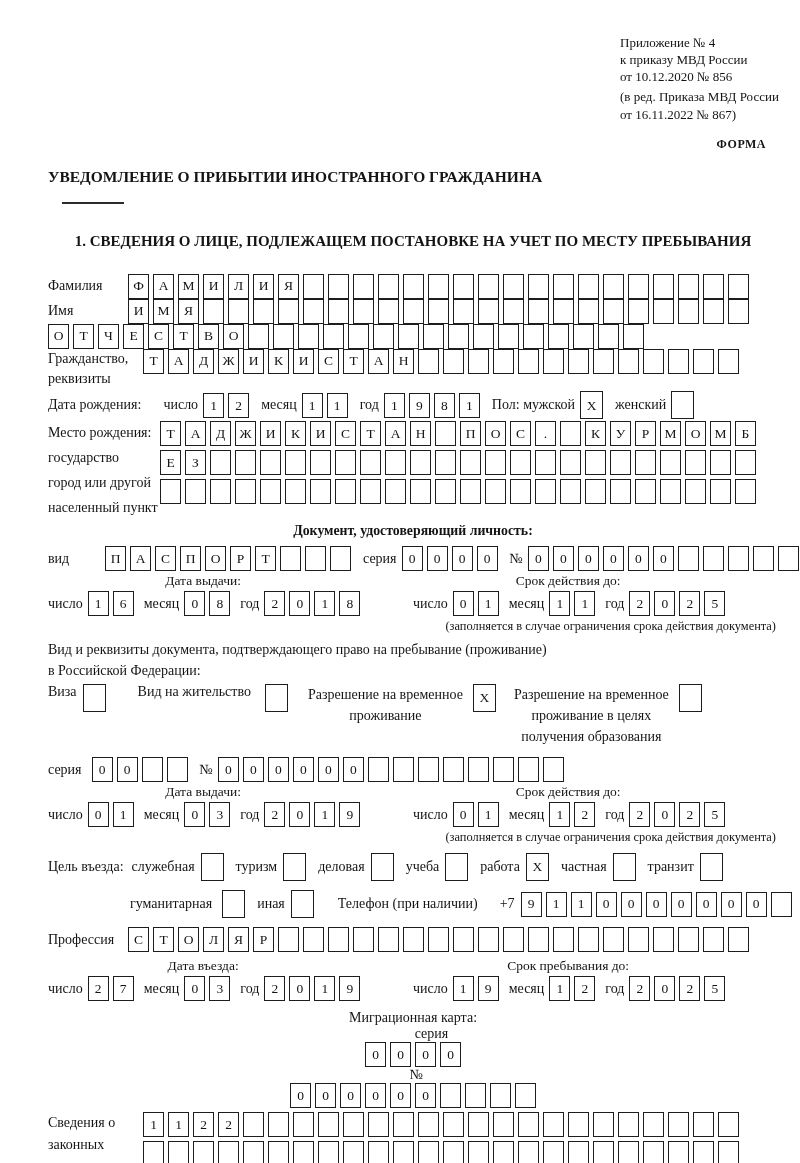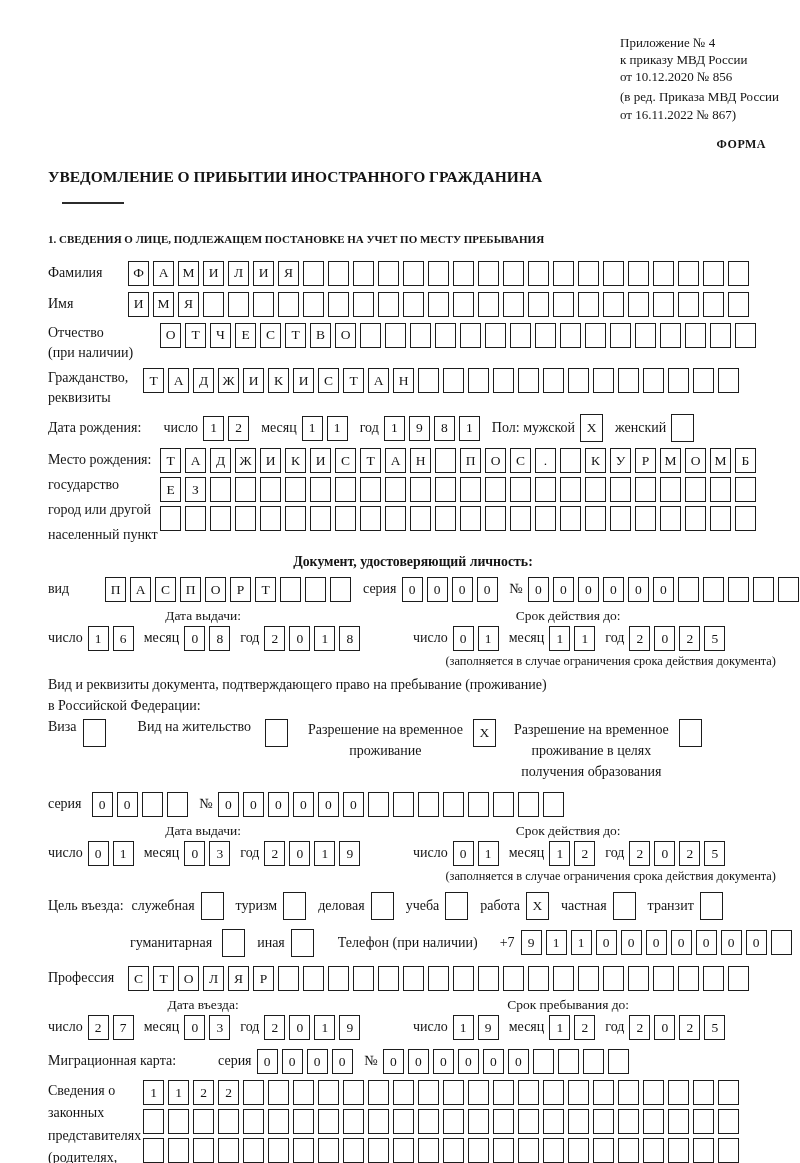--- a/index.html
+++ b/index.html
@@ -14,33 +14,33 @@
   .page { padding: 34px 22px 0 48px; }
 
   
   .annex { margin-left: 572px; width: 190px; font-size: 13px; line-height: 1.32; }
   .annex .amend { margin-top: 3px; }
   .form-word { text-align: right; padding-right: 12px; font-weight: bold; font-size: 12px; margin-top: 14px; letter-spacing: .5px; }
 
   
   .title { text-align: left; font-weight: bold; font-size: 15.5px; line-height: 1.45; margin-top: 14px; }
   .title-underline { display: inline-block; width: 62px; border-bottom: 2.5px solid #2b2b2b; margin-left: 14px; vertical-align: baseline; }
-  .section-heading { text-align: left; font-weight: bold; font-size: 11px; margin-top: 22px; margin-bottom: 16px; }
+  .section-heading { text-align: center; font-weight: bold; font-size: 15px; margin-top: 22px; margin-bottom: 24px; }
 
   
   .cells { display: inline-flex; gap: 4px; flex: none; }
   .cell {
     width: 21px; height: 25px; flex: none;
     border: 1.7px solid #1d1d1d; background: #fff;
     display: inline-flex; align-items: center; justify-content: center;
     font-size: 13.5px; line-height: 1;
   }
   .cb .cell { width: 23px; height: 28px; }
 
-  .row { display: flex; align-items: center; margin-bottom: 6px; }
+  .row { display: flex; align-items: center; }
   .row .lbl { flex: none; }
   .top { align-items: flex-start; }
   .lblblock { flex: none; line-height: 1.42; }
   .w80  { width: 80px; }
   .w95  { width: 95px; }
   .w112 { width: 112px; }
   .w57  { width: 57px; }
   .stack .cells { display: flex; margin-bottom: 4px; }
 
   .mini-lbl { margin: 0 5px 0 12px; flex: none; }
@@ -147,24 +147,20 @@
         <span class="cell"></span>
         <span class="cell"></span>
         <span class="cell"></span>
         <span class="cell"></span>
         <span class="cell"></span>
         <span class="cell"></span>
       </span>
   </div>
 
   <div class="row top">
-    <span class="lblblock w112">
-      <div>Отчество</div>
-      <div>(при наличии)</div>
-    </span>
     <span class="cells">
         <span class="cell">О</span>
         <span class="cell">Т</span>
         <span class="cell">Ч</span>
         <span class="cell">Е</span>
         <span class="cell">С</span>
         <span class="cell">Т</span>
         <span class="cell">В</span>
         <span class="cell">О</span>
         <span class="cell"></span>
@@ -665,21 +661,21 @@
         <span class="cells">
             <span class="cell">2</span>
             <span class="cell">0</span>
             <span class="cell">2</span>
             <span class="cell">5</span>
           </span>
       </div>
     </div>
   </div>
 
-  <div class="row" style="margin-top:9px;">
+  <div class="row" style="margin-top:9px;flex-direction:column;">
     <span class="lbl">Миграционная карта:</span>
     <span class="mini-lbl" style="margin-left:42px;">серия</span>
     <span class="cells">
         <span class="cell">0</span>
         <span class="cell">0</span>
         <span class="cell">0</span>
         <span class="cell">0</span>
       </span>
     <span class="mini-lbl">№</span>
     <span class="cells">

